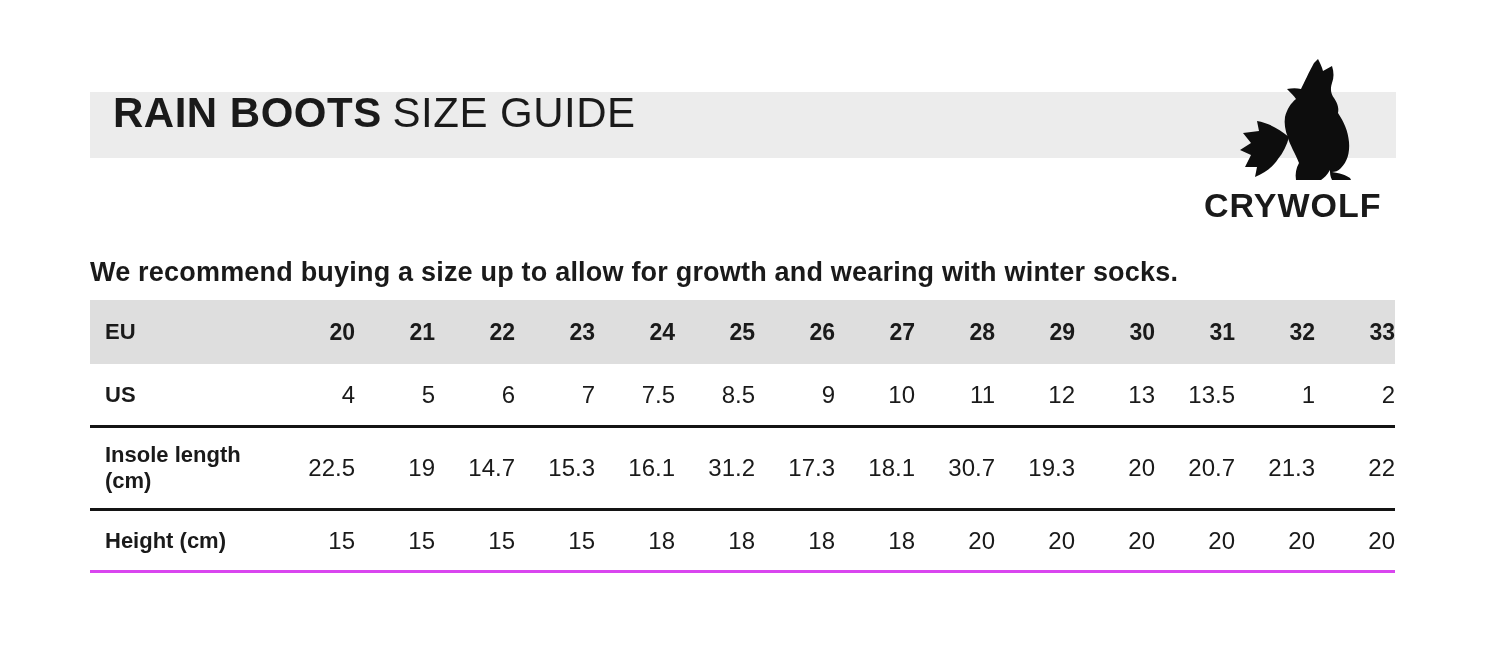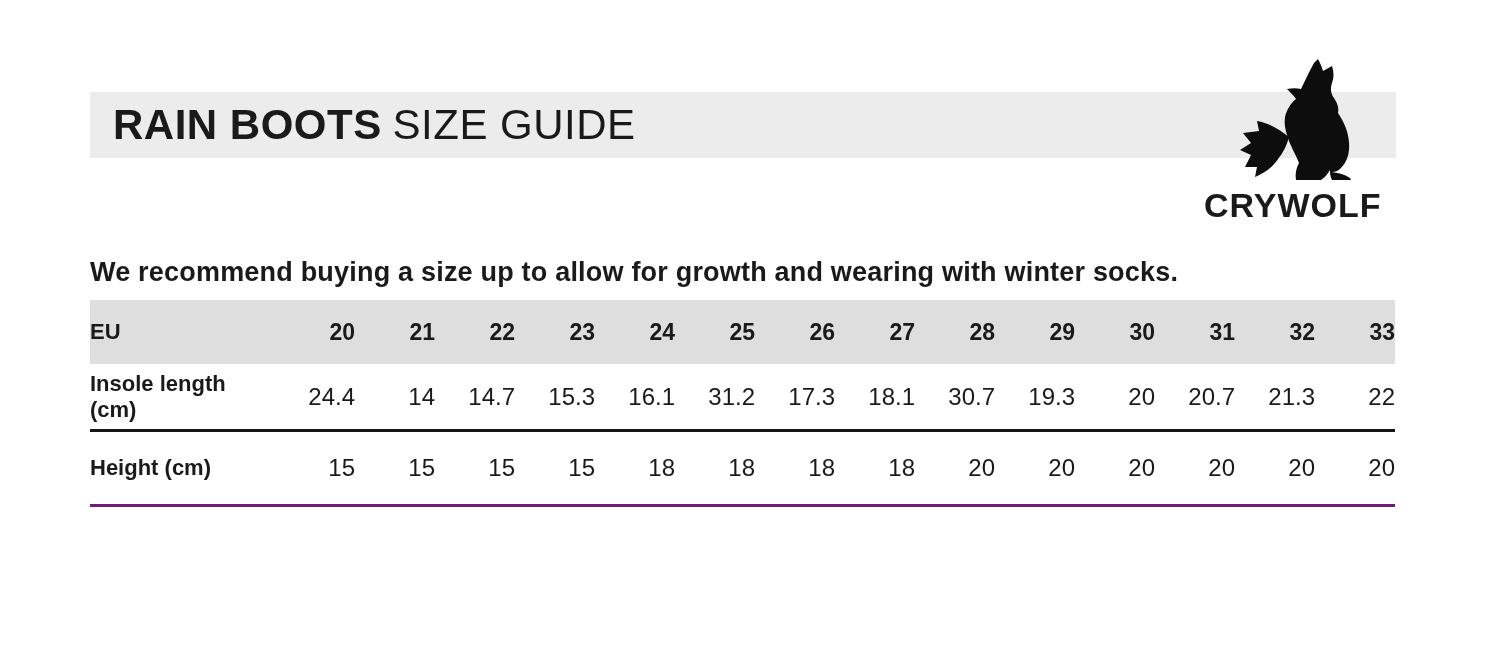--- a/index.html
+++ b/index.html
@@ -4,21 +4,21 @@
 <style>
   html,body{margin:0;padding:0;}
   body{
     width:1488px;height:656px;position:relative;background:#ffffff;
     font-family:"Liberation Sans", sans-serif;color:#1a1a1a;overflow:hidden;
   }
 
   
   .title-band{
     position:absolute;left:90px;top:92px;width:1306px;height:66px;
-    background:#ececec;display:flex;align-items:center;
+    background:#ececec;display:flex;align-items:flex-start;
   }
   .title{
     padding-left:23px;font-size:42px;letter-spacing:0.5px;white-space:nowrap;
     line-height:1;
   }
   .title .bold{font-weight:700;}
   .title .light{font-weight:400;margin-left:0.26em;}
 
   
   .logo-wolf{position:absolute;left:1235px;top:55px;width:120px;height:130px;z-index:2;}
@@ -31,30 +31,30 @@
   .note{
     position:absolute;left:90px;top:257px;font-size:27px;font-weight:700;
     letter-spacing:0.2px;
   }
 
   
   .size-table{position:absolute;left:90px;top:300px;width:1305px;}
   .trow{display:flex;align-items:center;width:100%;box-sizing:border-box;}
   .trow .label{
     width:185px;flex:0 0 185px;font-weight:700;font-size:22px;
-    padding-left:0;box-sizing:border-box;
+    padding-left:15px;box-sizing:border-box;
   }
   .trow .cell{
     flex:0 0 80px;width:80px;text-align:right;font-size:24px;
   }
   .trow-eu{height:64px;background:#dedede;}
   .trow-eu .cell{font-weight:700;font-size:23px;}
   .trow-us{height:64px;border-bottom:3px solid #141414;}
-  .trow-insole{height:68px;border-bottom:3px solid #141414;}
-  .trow-height{height:75px;border-bottom:3px solid #701a75;}
+  .trow-insole{height:83px;border-bottom:3px solid #141414;}
+  .trow-height{height:62px;border-bottom:3px solid #d946ef;}
   .trow-us .cell,.trow-insole .cell,.trow-height .cell{font-weight:400;}
 </style>
 </head>
 <body>
 
 <div class="title-band">
   <div class="title">
     <span class="bold">RAIN BOOTS</span><span class="light">SIZE GUIDE</span>
   </div>
 </div>
@@ -106,24 +106,41 @@
       <span class="cell">25</span>
       <span class="cell">26</span>
       <span class="cell">27</span>
       <span class="cell">28</span>
       <span class="cell">29</span>
       <span class="cell">30</span>
       <span class="cell">31</span>
       <span class="cell">32</span>
       <span class="cell">33</span>
     </div>
+  <div class="trow trow-us" id="row-us">
+      <span class="label">US</span>
+      <span class="cell">4</span>
+      <span class="cell">5</span>
+      <span class="cell">6</span>
+      <span class="cell">7</span>
+      <span class="cell">7.5</span>
+      <span class="cell">8.5</span>
+      <span class="cell">9</span>
+      <span class="cell">10</span>
+      <span class="cell">11</span>
+      <span class="cell">12</span>
+      <span class="cell">13</span>
+      <span class="cell">13.5</span>
+      <span class="cell">1</span>
+      <span class="cell">2</span>
+    </div>
   <div class="trow trow-insole" id="row-insole">
       <span class="label">Insole length (cm)</span>
-      <span class="cell">24.4</span>
-      <span class="cell">14</span>
+      <span class="cell">22.5</span>
+      <span class="cell">19</span>
       <span class="cell">14.7</span>
       <span class="cell">15.3</span>
       <span class="cell">16.1</span>
       <span class="cell">31.2</span>
       <span class="cell">17.3</span>
       <span class="cell">18.1</span>
       <span class="cell">30.7</span>
       <span class="cell">19.3</span>
       <span class="cell">20</span>
       <span class="cell">20.7</span>

